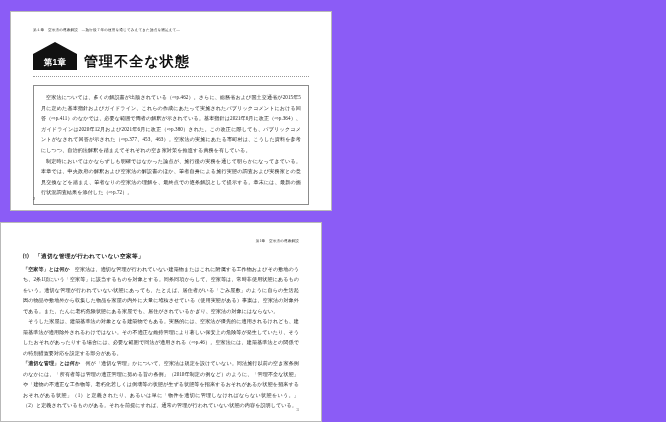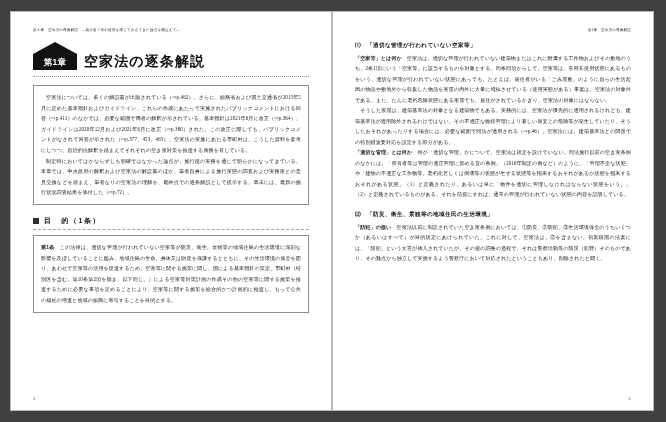--- a/index.html
+++ b/index.html
@@ -6,24 +6,25 @@
   html, body {
     margin: 0; padding: 0;
     width: 666px; height: 422px;
     background: #ffffff;
     font-family: "Liberation Serif", "DejaVu Serif", serif;
     overflow: hidden;
   }
   #spread {
     position: relative;
     width: 666px; height: 422px;
-    background: #404040;
+    background: #8b5cf6;
     display: flex;
     justify-content: flex-start;
     align-items: flex-start;
+    flex-direction: column;
   }
   .page {
     position: relative;
     width: 322px;
     height: 400px;
     margin-top: 11px;
     background: #ffffff;
     border: 1px solid #b9b9b9;
     box-shadow: 0 0 0 0 rgba(0,0,0,0);
     overflow: hidden;
@@ -199,21 +200,21 @@
   <div class="page left">
     <div class="page-inner">
 
       <div class="runhead left-align">第１章　空家法の逐条解説　―施行後７年の運用を通じてみえてきた論点を補足えて―</div>
 
       <div class="chapter-block">
         <div class="chapter-badge">
           <div class="roof"></div>
           <div class="badge-body">第1章</div>
         </div>
-        <div class="chapter-title">空家法の逐条解説</div>
+        <div class="chapter-title">管理不全な状態</div>
       </div>
 
       <div class="rule-dotted"></div>
 
       <div class="lead-box">
         <p>空家法については、多くの解説書が出版されている（⇨p.462）。さらに、総務省および国土交通省が2015年5月に定めた基本指針およびガイドライン、これらの作成にあたって実施されたパブリックコメントにおける回答（⇨p.411）のなかでは、必要な範囲で両者の解釈が示されている。基本指針は2021年6月に改正（⇨p.364）、ガイドラインは2020年12月および2021年6月に改正（⇨p.380）された。この改正に際しても、パブリックコメントがなされて回答が示された（⇨p.377、453、463）。空家法の実施にあたる市町村は、こうした資料を参考にしつつ、自治的法解釈を踏まえてそれぞれの空き家対策を推進する責務を有している。</p>
         <p>制定時においてはかならずしも明確ではなかった論点が、施行後の実務を通じて明らかになってきている。本章では、中央政府の解釈および空家法の解説書のほか、筆者自身による施行実態の調査および実務家との意見交換などを踏まえ、筆者なりの空家法の理解を、最終点での逐条解説として提示する。章末には、最新の施行状況調査結果を添付した（⇨p.72）。</p>
       </div>
 
       <div class="art-head">

